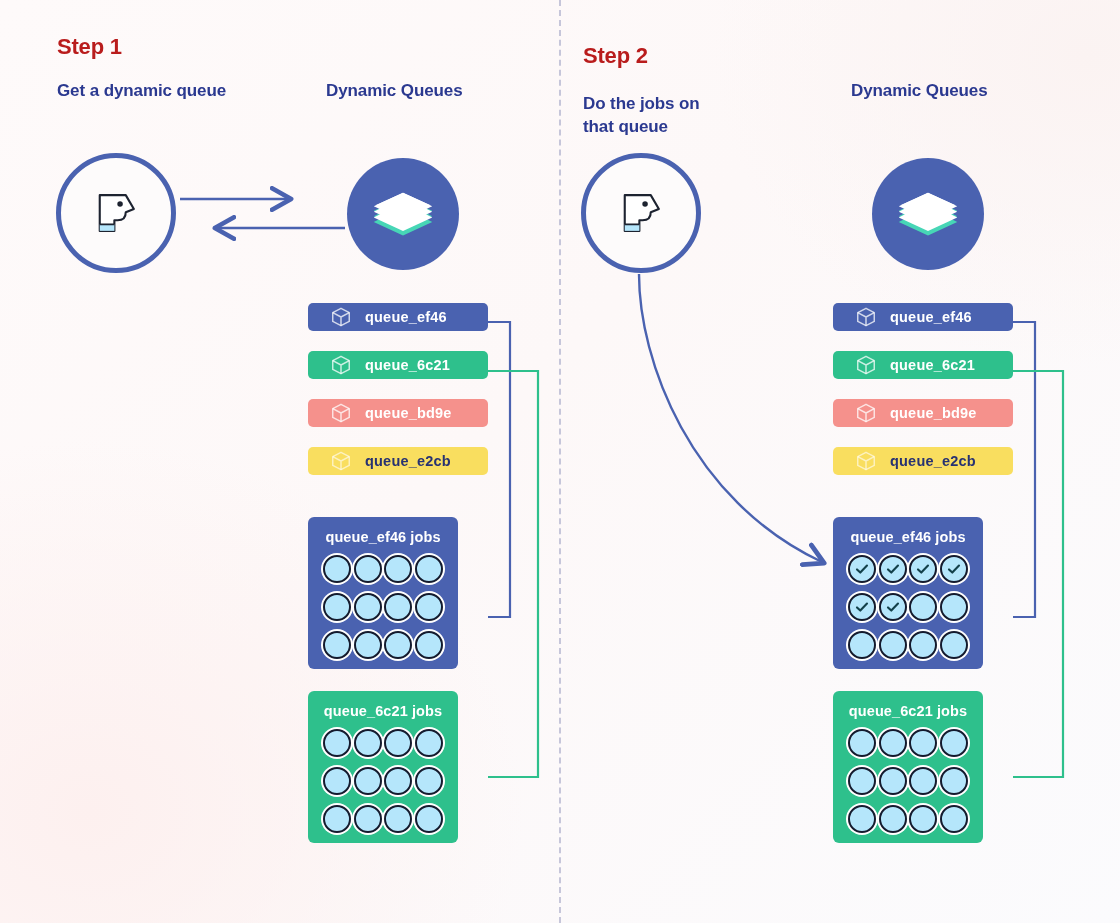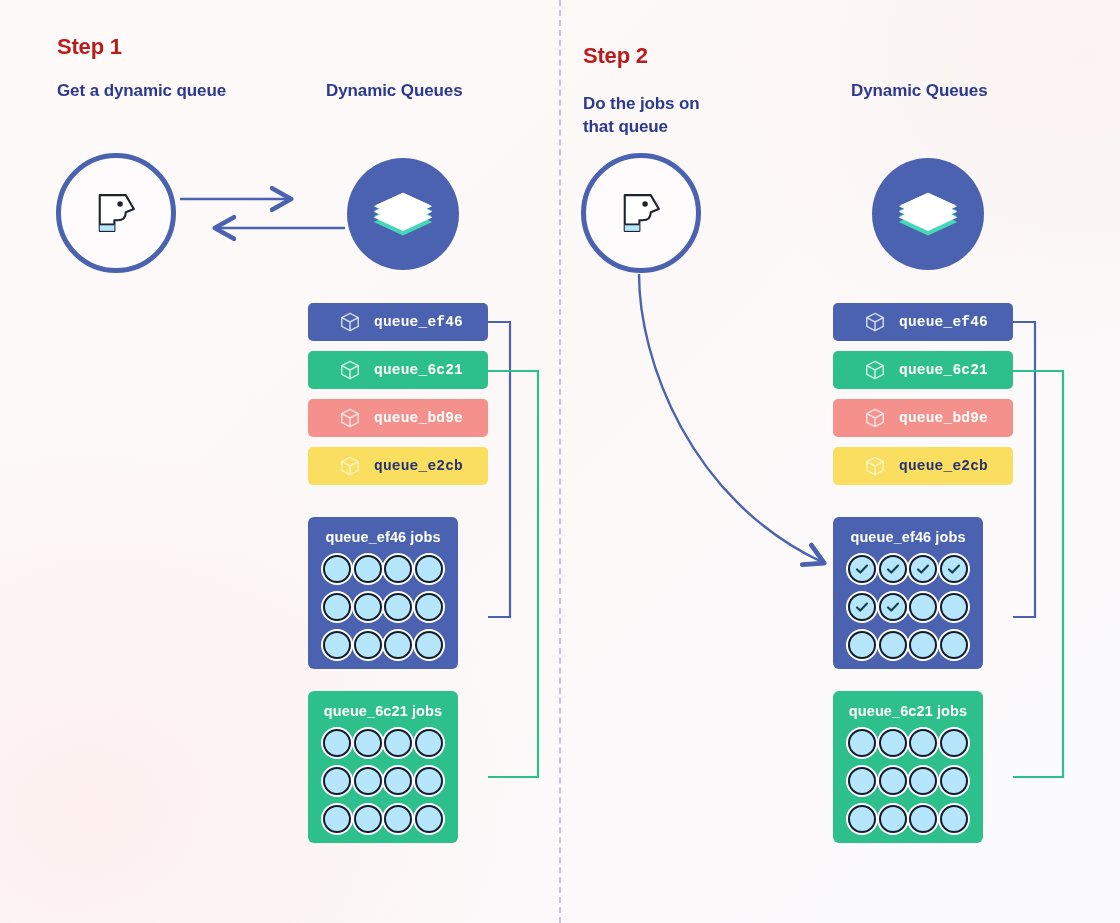--- a/index.html
+++ b/index.html
@@ -69,27 +69,26 @@
     border-radius: 50%;
     background: #4a62b0;
     display: flex;
     align-items: center;
     justify-content: center;
   }
 
   
   .chip {
     width: 180px;
-    height: 38px;
+    height: 28px;
     border-radius: 5px;
     display: flex;
     align-items: center;
-    padding-left: 31px;
+    padding-left: 22px;
     gap: 13px;
-    font-family: Liberation Mono, monospace;
   }
   .chip-label {
     font-size: 14.5px;
     font-weight: bold;
     letter-spacing: 0.2px;
     white-space: nowrap;
   }
   .chip-icon { width: 22px; height: 22px; flex: none; display:block; }
 
   

